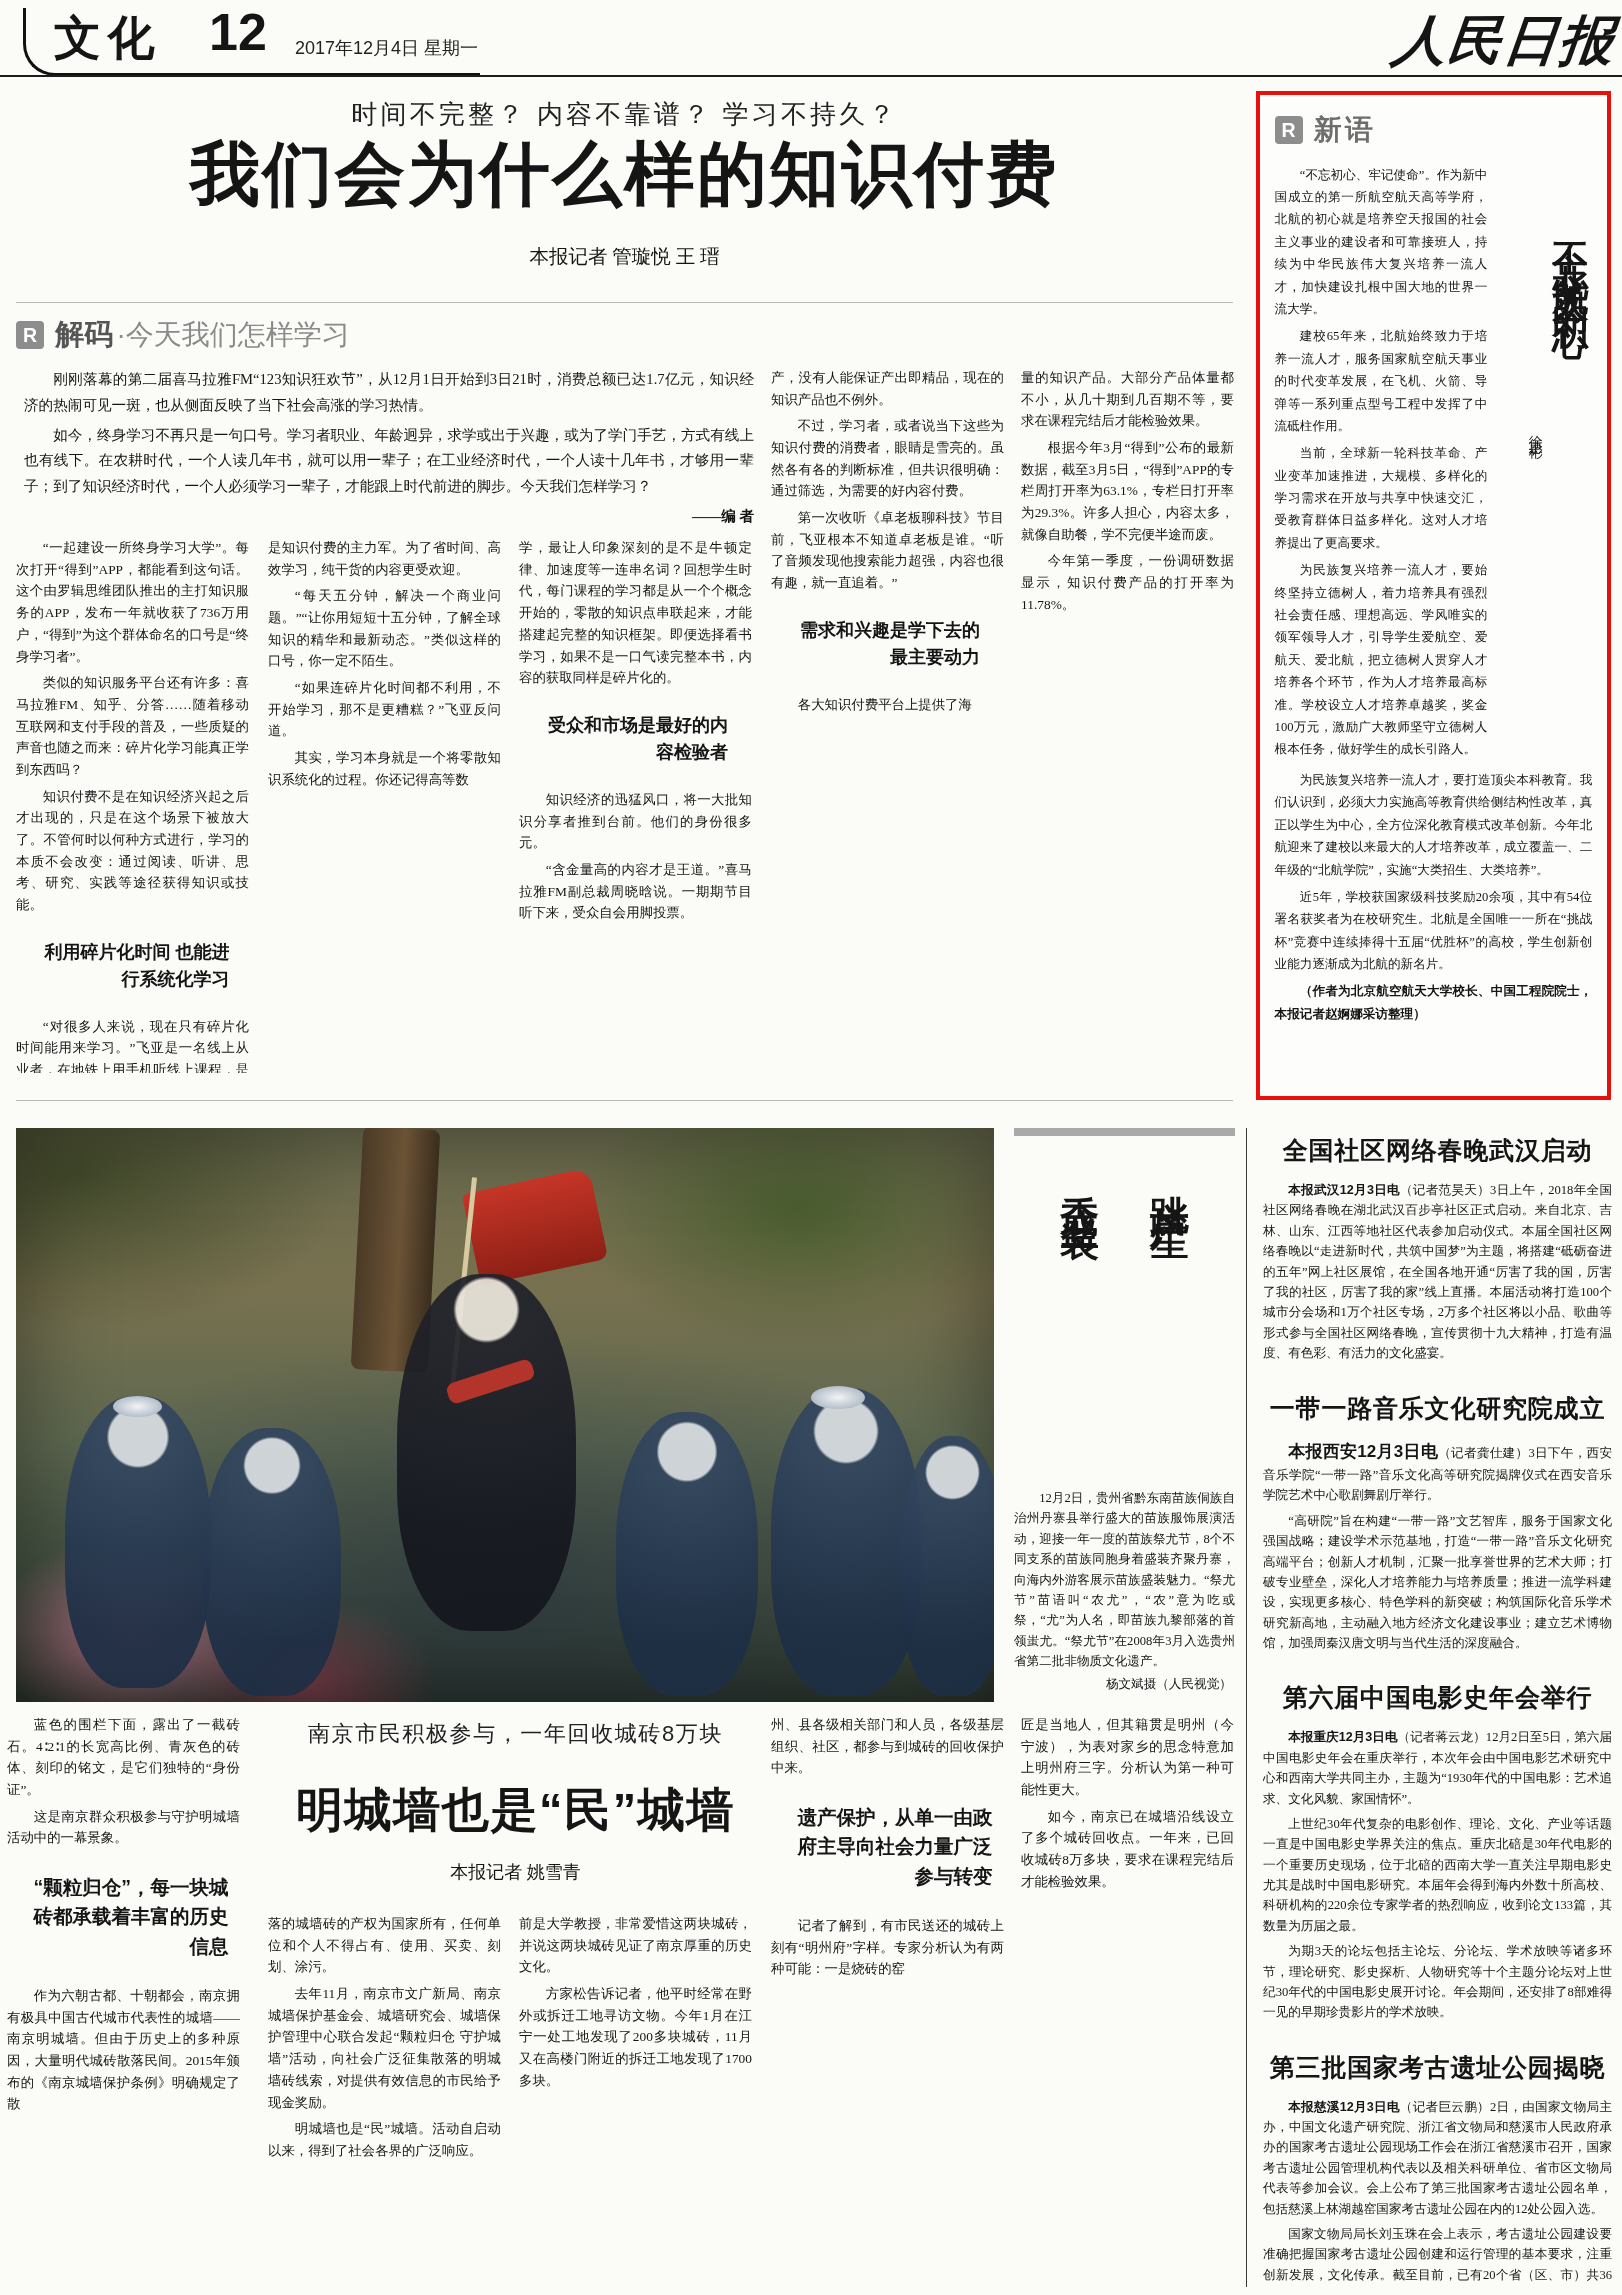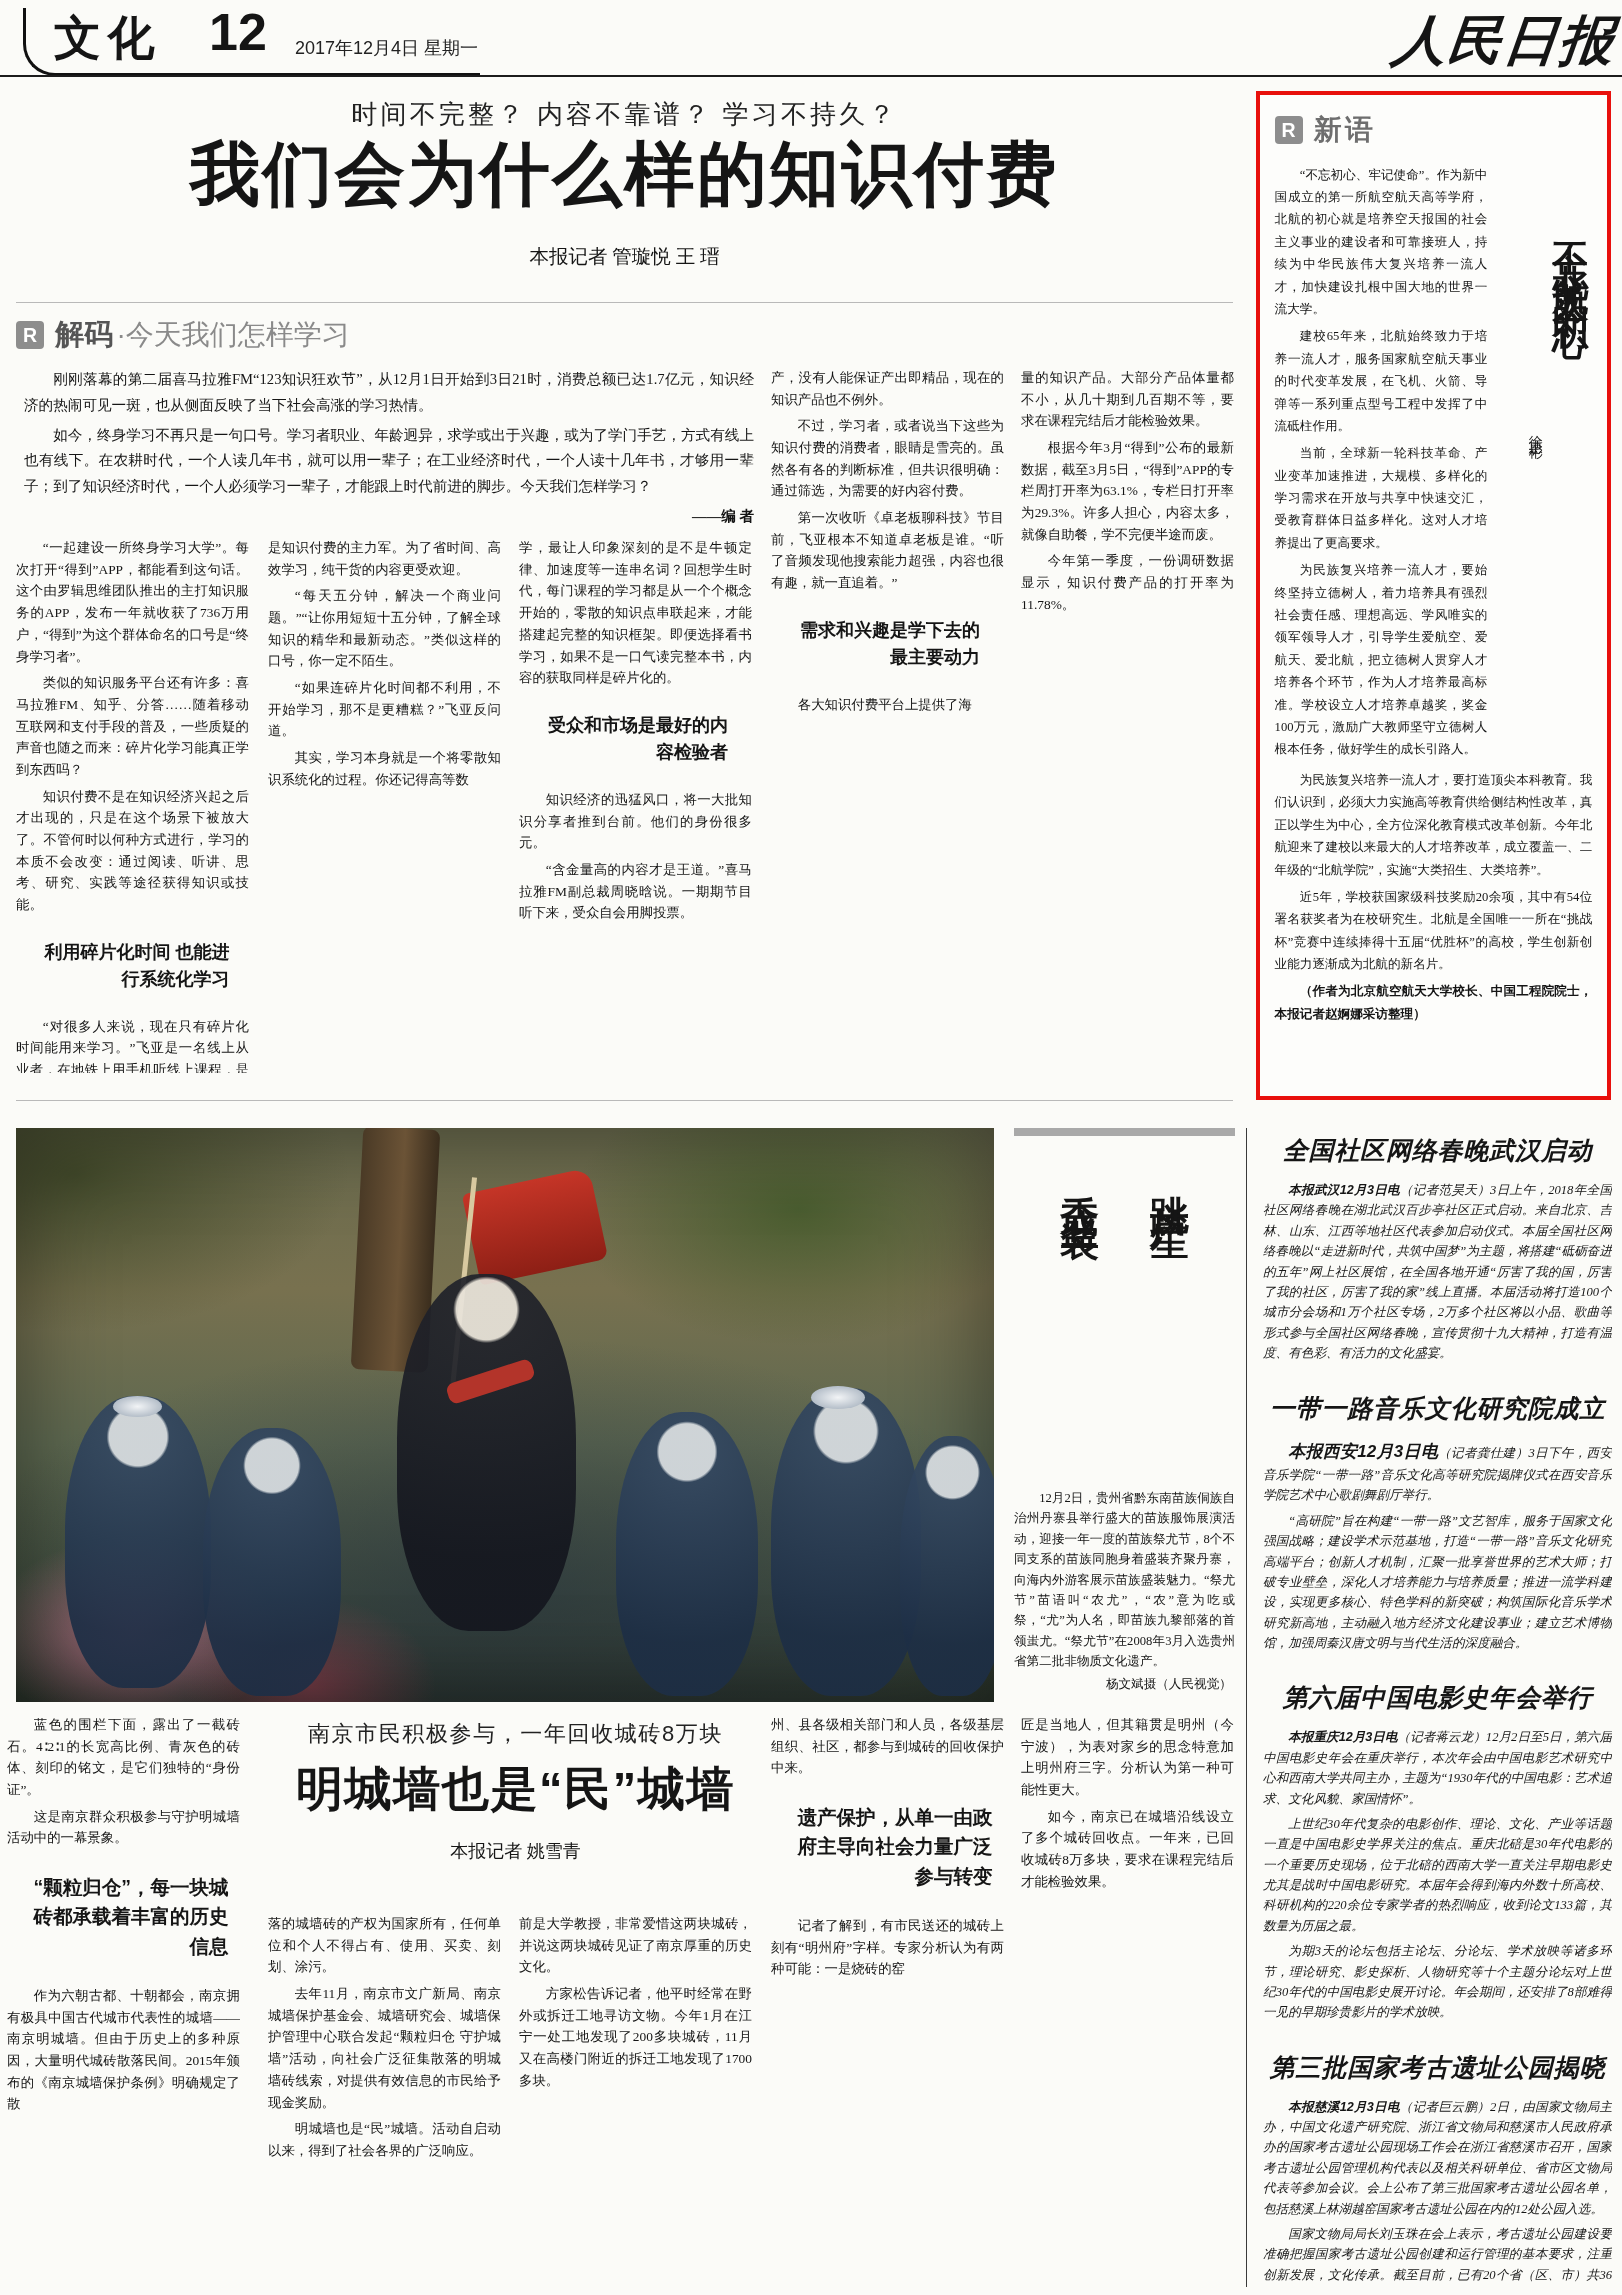--- a/index.html
+++ b/index.html
@@ -16,21 +16,21 @@
             font-family:"Liberation Sans",sans-serif;}
   .rtag{display:inline-block;width:28px;height:28px;background:#8d8d8d;color:#fff;border-radius:4px;
         font-weight:700;font-size:19.5px;line-height:28px;text-align:center;vertical-align:middle;
         font-family:"Liberation Sans",sans-serif;}
   .rule{background:#1c1c1c;}
   .thin{background:#b9b9b9;}
   .vtitle{writing-mode:vertical-rl;font-weight:700;font-family:"Liberation Sans",sans-serif;}
   .brief-title{font-weight:700;font-size:25px;letter-spacing:0.8px;text-align:center;margin:0 0 13px 0;
                font-family:"Liberation Sans",sans-serif;}
   .brief p{font-size:12.6px;line-height:1.62;}
-  .brief{margin-bottom:28px;font-style:italic;}
+  .brief{margin-bottom:28px;}
   .fig{position:absolute;border-radius:46% 46% 40% 40%;
        background:radial-gradient(circle at 50% 14%,#d9dee3 11%,#32465f 12%,#1d2e45 75%);opacity:.92;}
 </style>
 </head>
 <body>
 
 <div class="abs" style="left:0;top:0;width:1623px;height:78px;">
   <div class="abs" style="left:23px;top:8px;width:454px;height:65px;border-left:3.2px solid #111;border-bottom:3.2px solid #111;border-bottom-left-radius:32px;"></div>
   <span class="abs hei" style="left:54px;top:6.5px;font-size:47px;font-weight:700;letter-spacing:6.5px;">文化</span>
   <span class="abs hei" style="left:209px;top:1.6px;font-size:52px;font-weight:700;">12</span>
@@ -182,21 +182,21 @@
 
 <div class="abs jc body-txt" style="left:7px;top:1714px;width:233px;height:568px;overflow:hidden;">
   <p class="bp">蓝色的围栏下面，露出了一截砖石。4∶2∶1的长宽高比例、青灰色的砖体、刻印的铭文，是它们独特的“身份证”。</p>
   <p class="bp">这是南京群众积极参与守护明城墙活动中的一幕景象。</p>
   <div class="sub-head" style="margin:24px 11.4px;font-size:19.5px;">“颗粒归仓”，每一块城砖都承载着丰富的历史信息</div>
   <p class="bp">作为六朝古都、十朝都会，南京拥有极具中国古代城市代表性的城墙——南京明城墙。但由于历史上的多种原因，大量明代城砖散落民间。2015年颁布的《南京城墙保护条例》明确规定了散</p>
 </div>
 
 <div class="abs" style="left:268px;top:1719px;width:495px;height:183px;">
   <div class="hei ctr" style="font-size:22px;letter-spacing:1.6px;color:#222;">南京市民积极参与，一年回收城砖8万块</div>
-  <div class="hei ctr" style="font-size:47px;font-weight:900;letter-spacing:1.6px;margin-top:9px;">明城墙也是“民”城墙</div>
+  <div class="hei ctr" style="font-size:47px;font-weight:900;letter-spacing:1.6px;margin-top:30px;">明城墙也是“民”城墙</div>
   <div class="ctr" style="font-size:18px;margin-top:18px;">本报记者  姚雪青</div>
 </div>
 
 <div class="abs jc body-txt" style="left:268px;top:1913px;width:233px;height:369px;overflow:hidden;">
   <p class="np">落的城墙砖的产权为国家所有，任何单位和个人不得占有、使用、买卖、刻划、涂污。</p>
   <p class="bp">去年11月，南京市文广新局、南京城墙保护基金会、城墙研究会、城墙保护管理中心联合发起“颗粒归仓 守护城墙”活动，向社会广泛征集散落的明城墙砖线索，对提供有效信息的市民给予现金奖励。</p>
   <p class="bp">明城墙也是“民”城墙。活动自启动以来，得到了社会各界的广泛响应。</p>
 </div>
 <div class="abs jc body-txt" style="left:519px;top:1913px;width:233px;height:369px;overflow:hidden;">
   <p class="np">前是大学教授，非常爱惜这两块城砖，并说这两块城砖见证了南京厚重的历史文化。</p>

